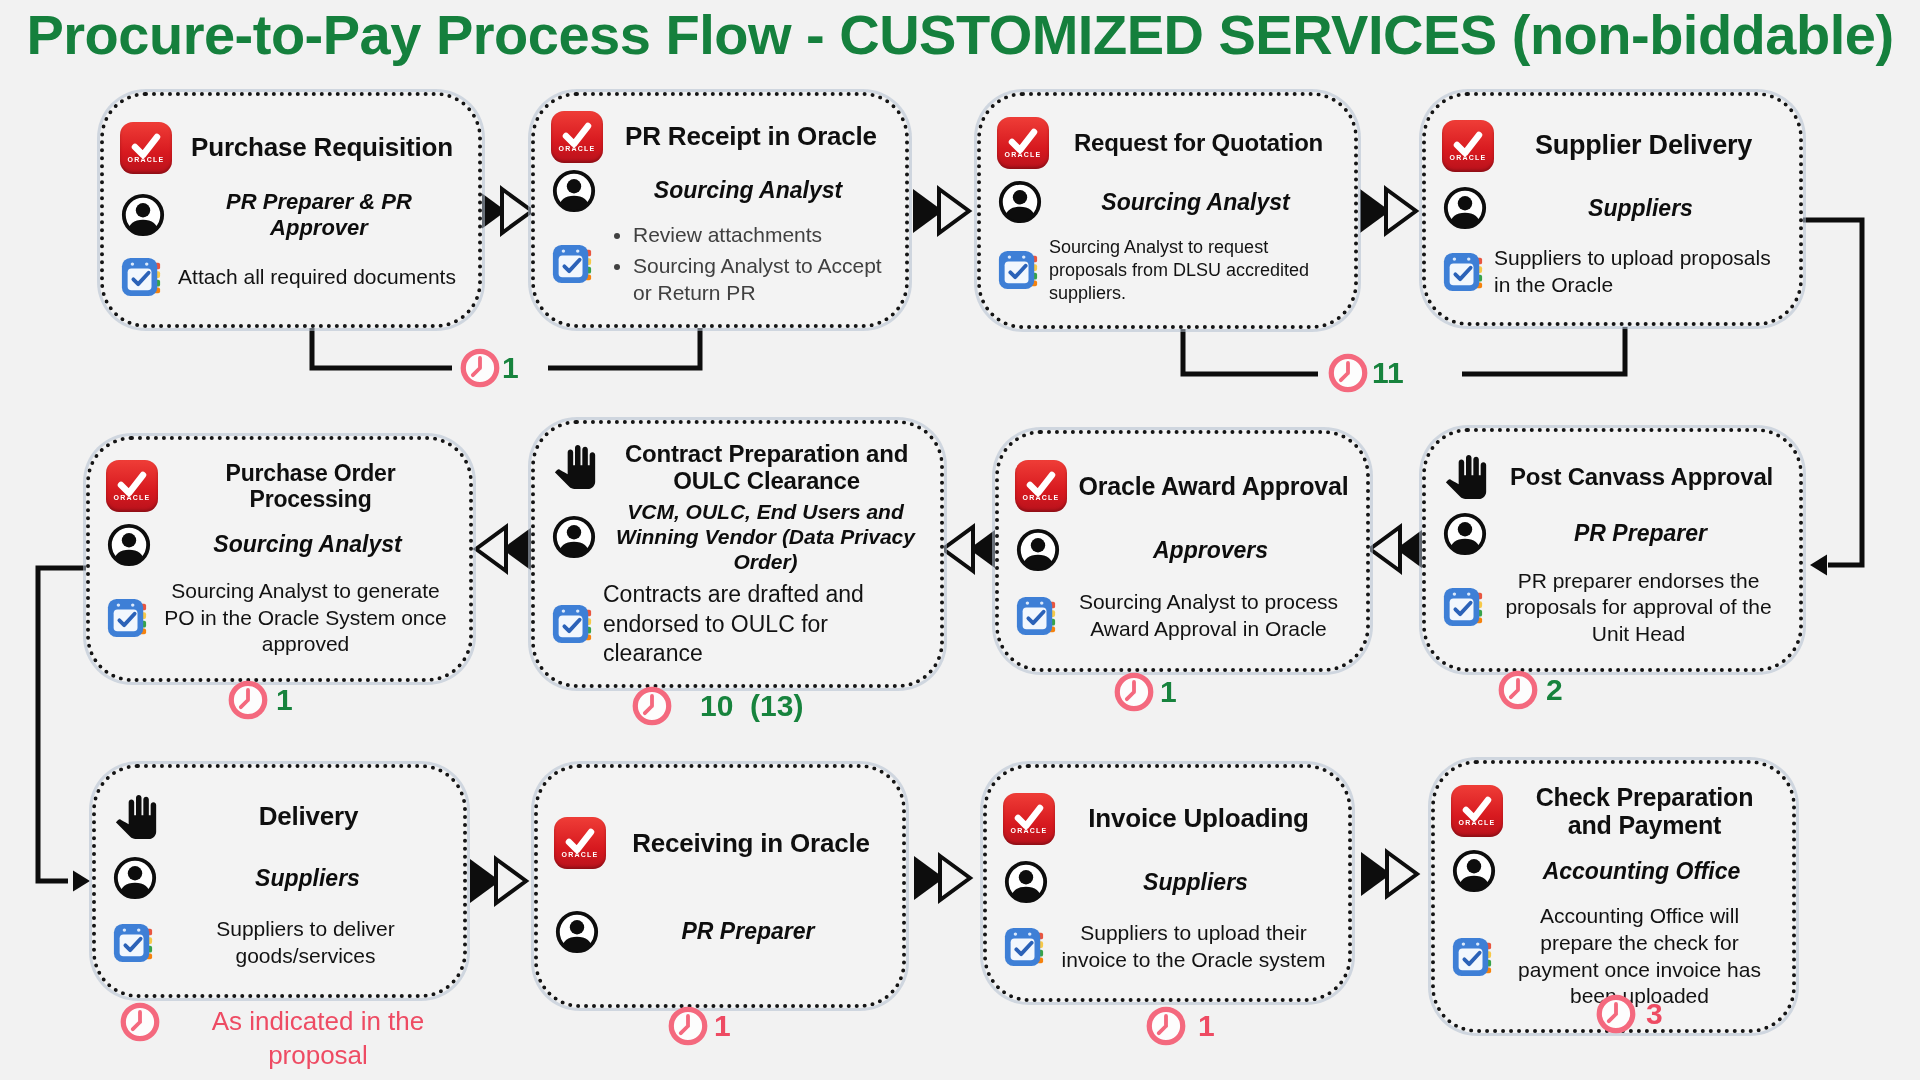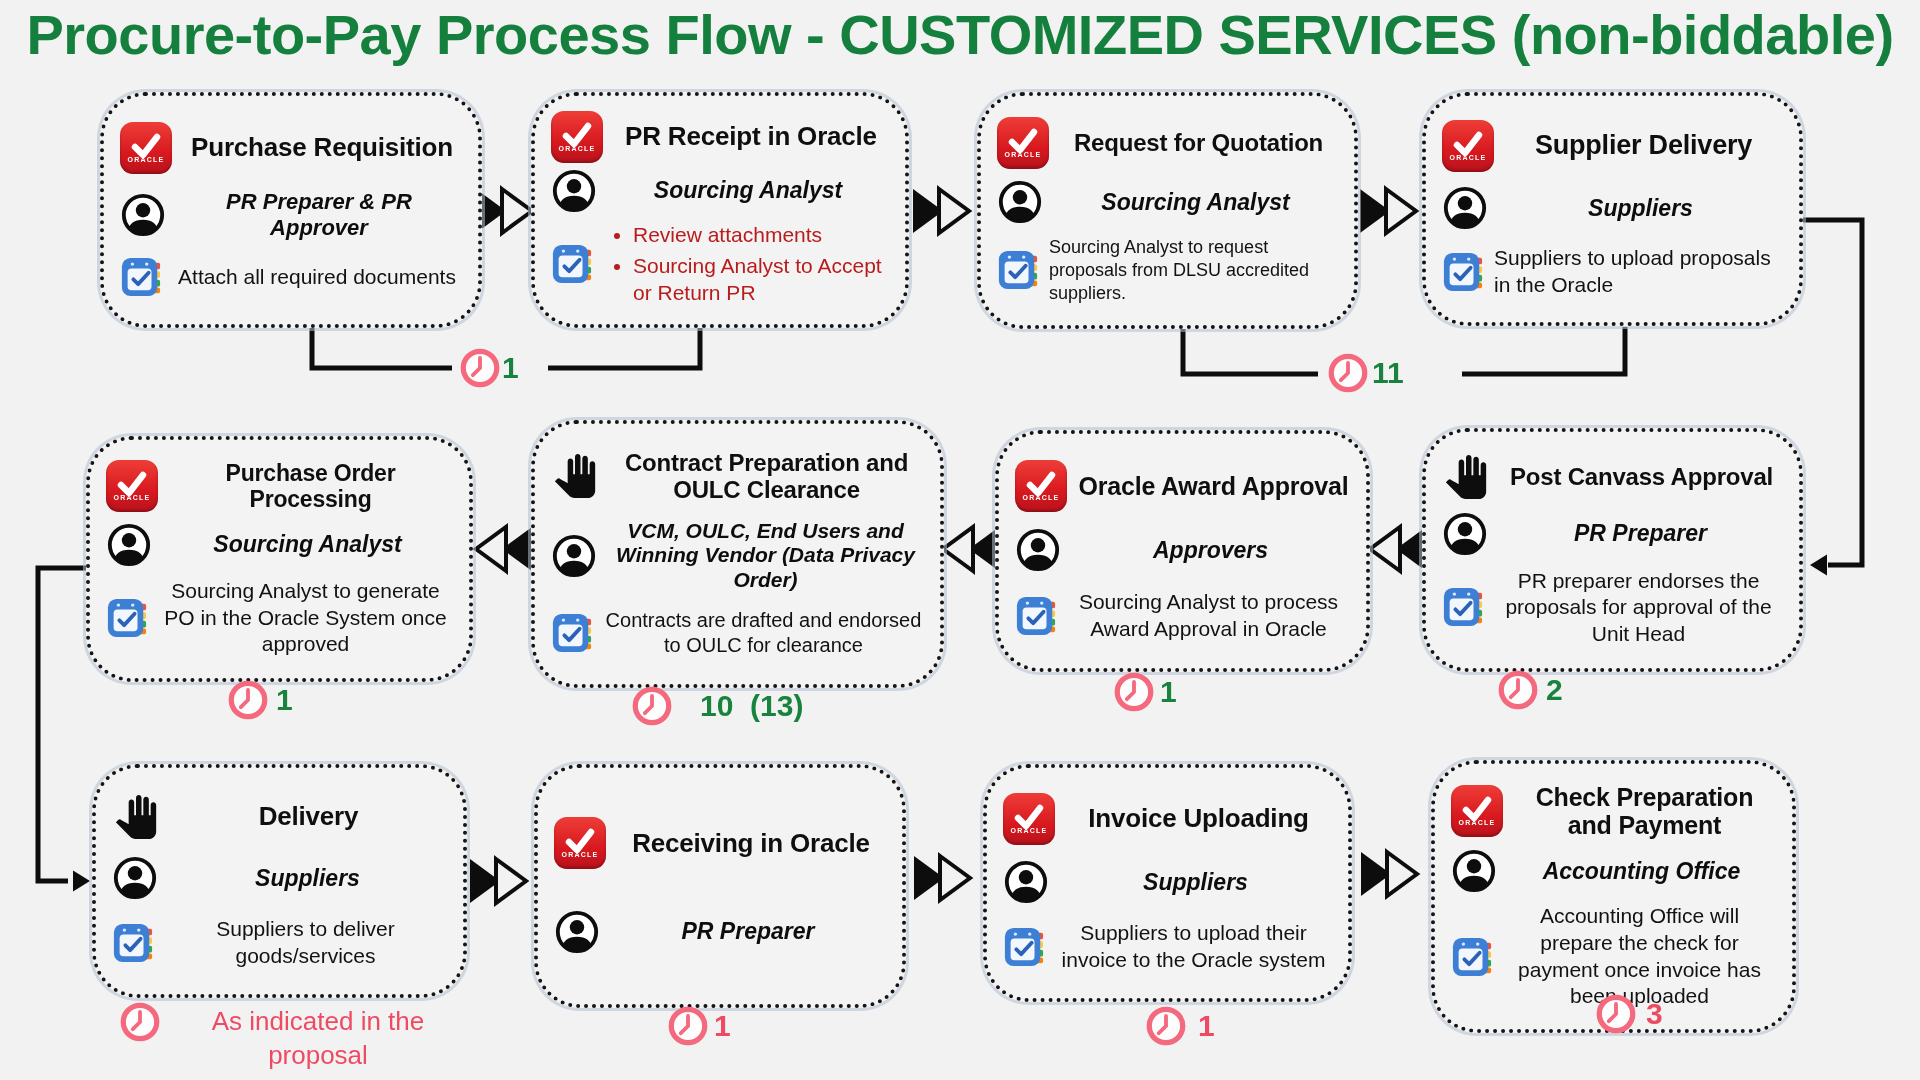--- a/index.html
+++ b/index.html
@@ -10,21 +10,21 @@
   .overlay{position:absolute;left:0;top:0;pointer-events:none;}
   .card{position:absolute;box-sizing:border-box;background:#f3f3f3;
     border:4px dotted #151515;border-radius:46px;
     box-shadow:0 0 0 3px rgba(178,192,207,.55);
     display:flex;flex-direction:column;justify-content:space-evenly;padding:10px 16px;}
   .row{display:flex;align-items:center;gap:10px;}
   .txt{flex:1;min-width:0;}
   .title{font-weight:800;color:#0f0f0f;line-height:1.13;letter-spacing:-0.2px;text-align:center;}
   .role{font-weight:700;font-style:italic;line-height:1.18;text-align:center;}
   .desc{line-height:1.27;color:#121212;}
-  ul.bullets{margin:0;padding-left:30px;text-align:left;line-height:1.3;color:#b91c1c;}
+  ul.bullets{margin:0;padding-left:30px;text-align:left;line-height:1.3;color:#404040;}
   ul.bullets li{margin:3px 0;}
   .icon{flex:0 0 auto;display:flex;align-items:center;justify-content:center;}
   .icon.oracle{width:52px;height:52px;border-radius:13px;flex-direction:column;
     background:linear-gradient(180deg,#ef3d37 0%,#d7191f 60%,#b9121c 100%);
     box-shadow:inset 0 -2px 3px rgba(0,0,0,.25);}
   .oracle-label{color:#fff;font-size:7px;font-weight:700;letter-spacing:1.2px;margin-top:-3px;}
   .icon.hand{width:48px;height:48px;}
   .timer{position:absolute;}
   .t-label{position:absolute;font-weight:700;font-size:30px;white-space:pre;transform:translateY(-50%);}
   .t-label.green{color:#17833d;}
@@ -313,21 +313,21 @@
             <rect x="35" y="16" width="7" height="7" rx="2" fill="#f7c948"></rect>
             <rect x="35" y="25" width="7" height="7" rx="2" fill="#37a34a"></rect>
             <rect x="35" y="33" width="7" height="6" rx="2" fill="#f5820d"></rect>
             <rect x="2" y="2" width="37" height="40" rx="9" fill="#3e7fd6"></rect>
             <circle cx="13" cy="8.5" r="1.8" fill="#dbe9fb"></circle>
             <circle cx="28" cy="8.5" r="1.8" fill="#dbe9fb"></circle>
             <rect x="8" y="13" width="25" height="23" rx="4" fill="#f2f7fd"></rect>
             <path d="M14 24.5 l5 5 l11 -12" fill="none" stroke="#2b62b8" stroke-width="4" stroke-linecap="round" stroke-linejoin="round"></path>
           </svg>
         </div>
-        <div class="desc txt" style="font-size:20px;text-align:center">Contracts are drafted and endorsed to OULC for clearance</div>
+        <div class="desc txt" style="font-size:23px;">Contracts are drafted and endorsed to OULC for clearance</div>
       </div>
     </div>
     <div class="card" style="left: 995px; top: 430px; width: 375px; height: 242px;">
       <div class="row row-title">
         <div class="icon oracle">
           <svg width="34" height="26" viewBox="0 0 34 26">
             <path d="M6 14 l8 8 L28 4" fill="none" stroke="#ffffff" stroke-width="6.5" stroke-linecap="round" stroke-linejoin="round"></path>
           </svg>
           <span class="oracle-label">ORACLE</span>
         </div>

